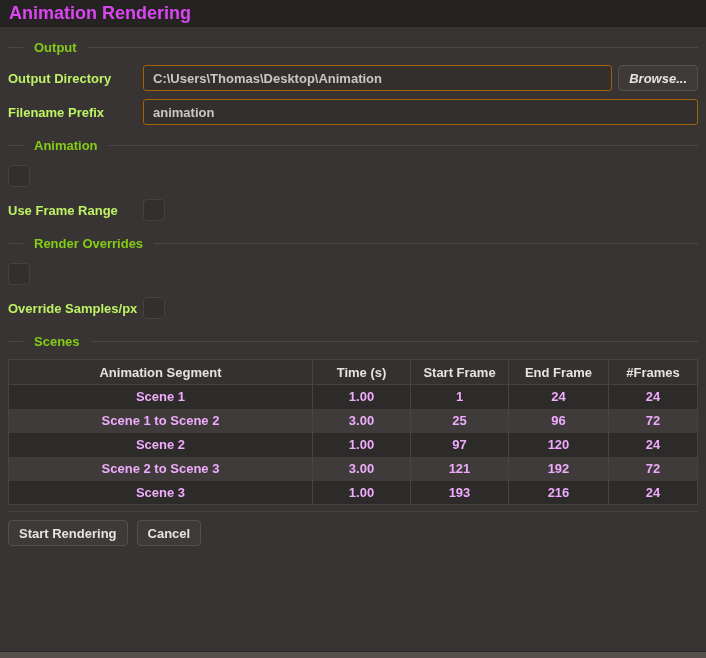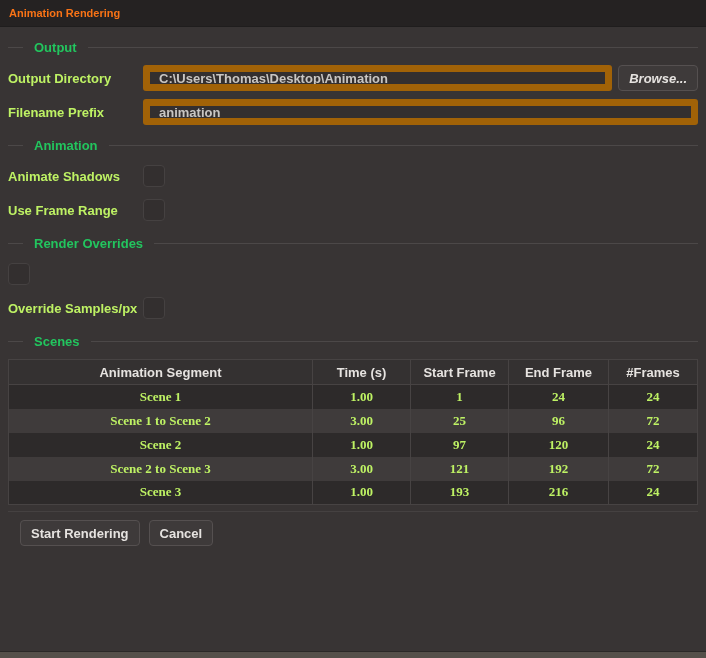--- a/index.html
+++ b/index.html
@@ -10,32 +10,32 @@
     color:#e3e0dd;
     font-size:13px;
     font-weight:600;
     overflow:hidden;
     position:relative;
   }
   .titlebar {
     height:27px; background:#252222; display:flex; align-items:center;
     padding:0 9px; border-bottom:1px solid #1f1d1d;
   }
-  .titlebar .title { font-size:11px; color:#f97316; }
+  .titlebar .title { font-size:18px; color:#d946ef; }
   .content { padding:0 8px; }
   .section-header {
     display:flex; align-items:center; margin:11px 0 9px 0; height:18px;
   }
   .section-header .dash { width:15px; height:1px; background:#4c4848; margin-right:11px; }
-  .section-header .lbl { margin-right:11px; white-space:nowrap; color:#22c55e; }
+  .section-header .lbl { margin-right:11px; white-space:nowrap; color:#84cc16; }
   .section-header .line { flex:1; height:1px; background:#4c4848; }
   .row { display:flex; align-items:center; margin-bottom:8px; min-height:26px; }
   .row .label { width:135px; flex:0 0 135px; color:#bef264; }
   .field {
-    height:26px; background:#332f2f; border:7px solid #a16207; border-radius:3px;
+    height:26px; background:#332f2f; border:1px solid #a16207; border-radius:3px;
     display:flex; align-items:center; padding:0 9px; color:#c9c6c3; font-weight:600;
     white-space:nowrap; overflow:hidden;
   }
   .field.grow { flex:1; }
   .btn {
     height:26px; background:#3e3a3a; border:1px solid #555050; border-radius:4px;
     display:inline-flex; align-items:center; justify-content:center;
     padding:0 10px; color:#e6e3e0; font-weight:600; cursor:default; white-space:nowrap;
   }
   .browse-btn { margin-left:6px;font-style:italic; }
@@ -58,27 +58,27 @@
   table.scenes {
     width:100%; border-collapse:collapse; table-layout:fixed;
     border:1px solid #474343; margin-top:2px; background:#2d2a2a;
   }
   table.scenes th, table.scenes td {
     padding:0 8px; height:24px; text-align:center; font-weight:600; font-size:13px;
     border-right:1px solid #474343; overflow:hidden; white-space:nowrap;
   }
   table.scenes th:last-child, table.scenes td:last-child { border-right:none; }
   table.scenes th { height:25px; background:#343131; color:#e6e3e0; border-bottom:1px solid #474343; }
-  table.scenes td { color:#bef264;font-family:Liberation Serif, serif; }
+  table.scenes td { color:#f0abfc; }
   table.scenes tr.alt td { background:#3f3b3b; }
   .col-segment { width:304px; } .col-time { width:98px; } .col-start { width:98px; }
   .col-end { width:100px; } .col-frames { width:auto; }
   .status-row { margin:8px 0 0 0; height:20px; display:flex; align-items:center; color:#dedbd8; }
   .footer-sep { height:1px; background:#454141; margin:6px 0 0 0; }
-  .buttons-row { display:flex; gap:9px; margin-top:8px;margin-left:12px; }
+  .buttons-row { display:flex; gap:9px; margin-top:8px; }
   .bottom-strip {
     position:absolute; left:0; bottom:0; width:706px; height:7px;
     background:#55504a; border-top:1px solid #2a2827;
   }
 </style>
 </head>
 <body>
 
 <div class="titlebar">
   <span class="title">Animation Rendering</span>
@@ -104,21 +104,20 @@
   </div>
 
   <div class="section-header">
     <span class="dash"></span>
     <span class="lbl">Animation</span>
     <span class="line"></span>
   </div>
 
 
   <div class="row">
-    <span class="label">Animate Shadows</span>
     <div class="checkbox"></div>
   </div>
 
   <div class="row">
     <span class="label">Use Frame Range</span>
     <div class="checkbox"></div>
   </div>
 
   <div class="section-header">
     <span class="dash"></span>

